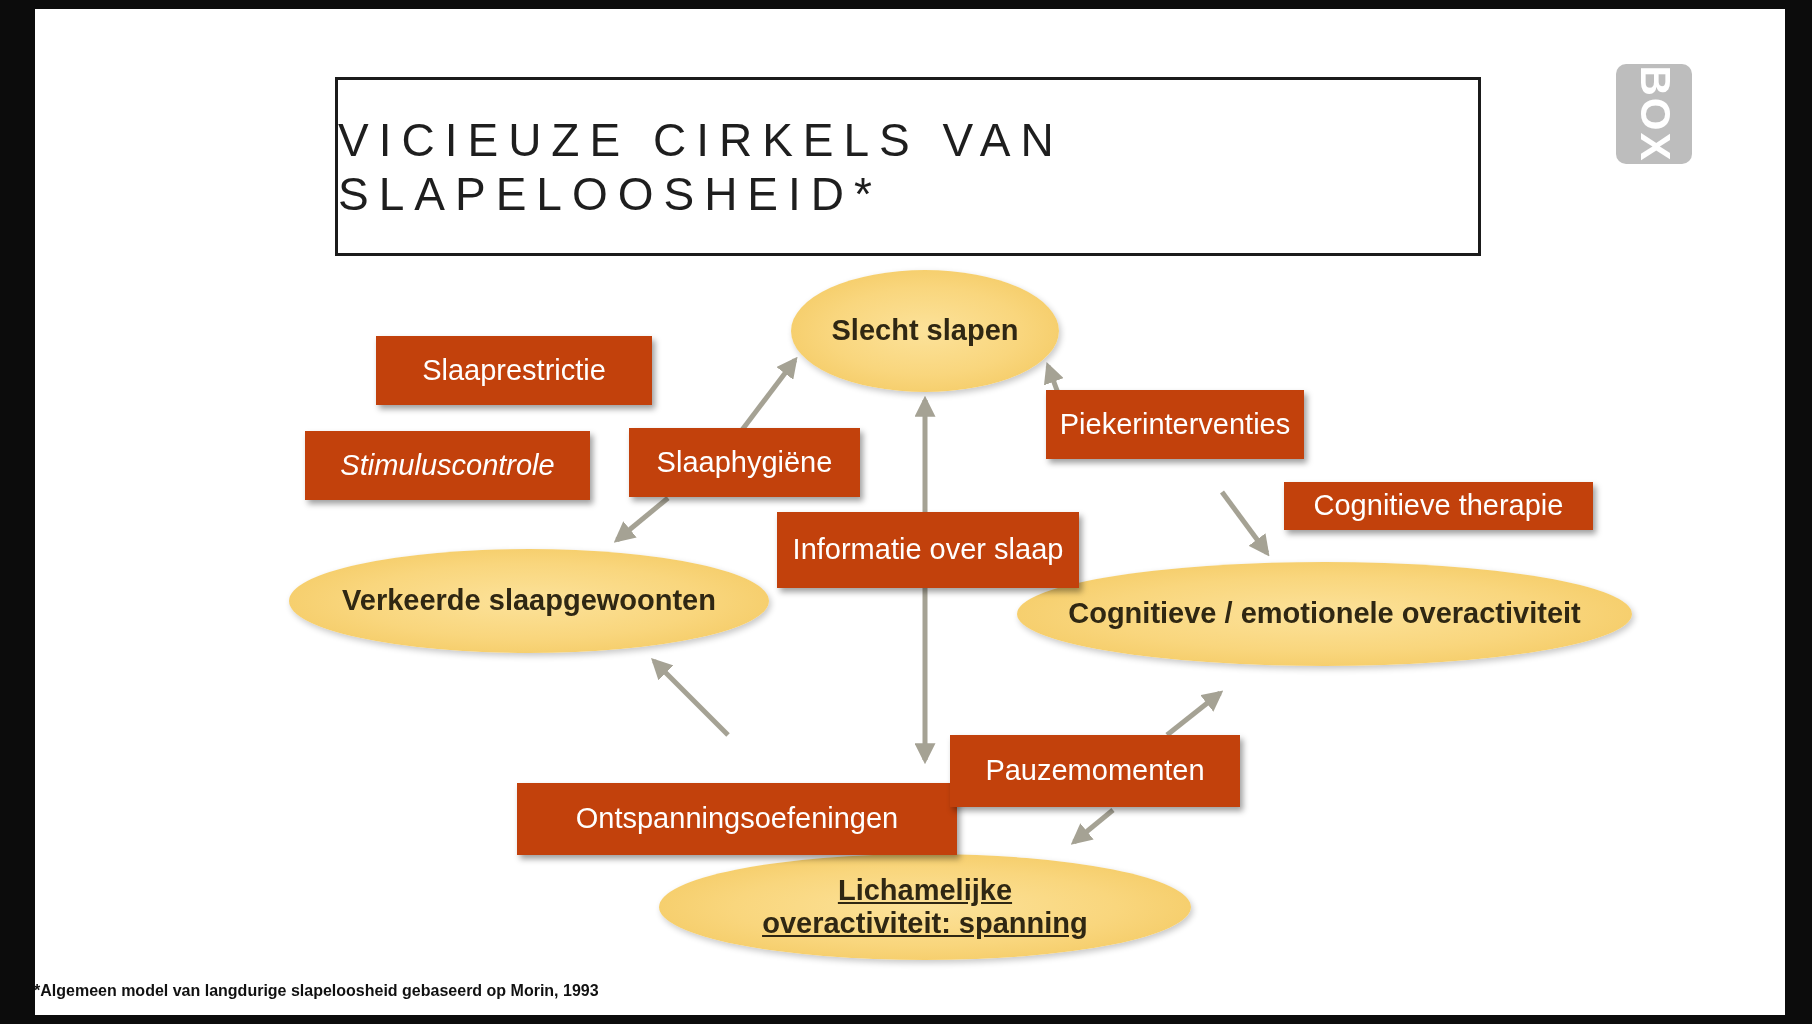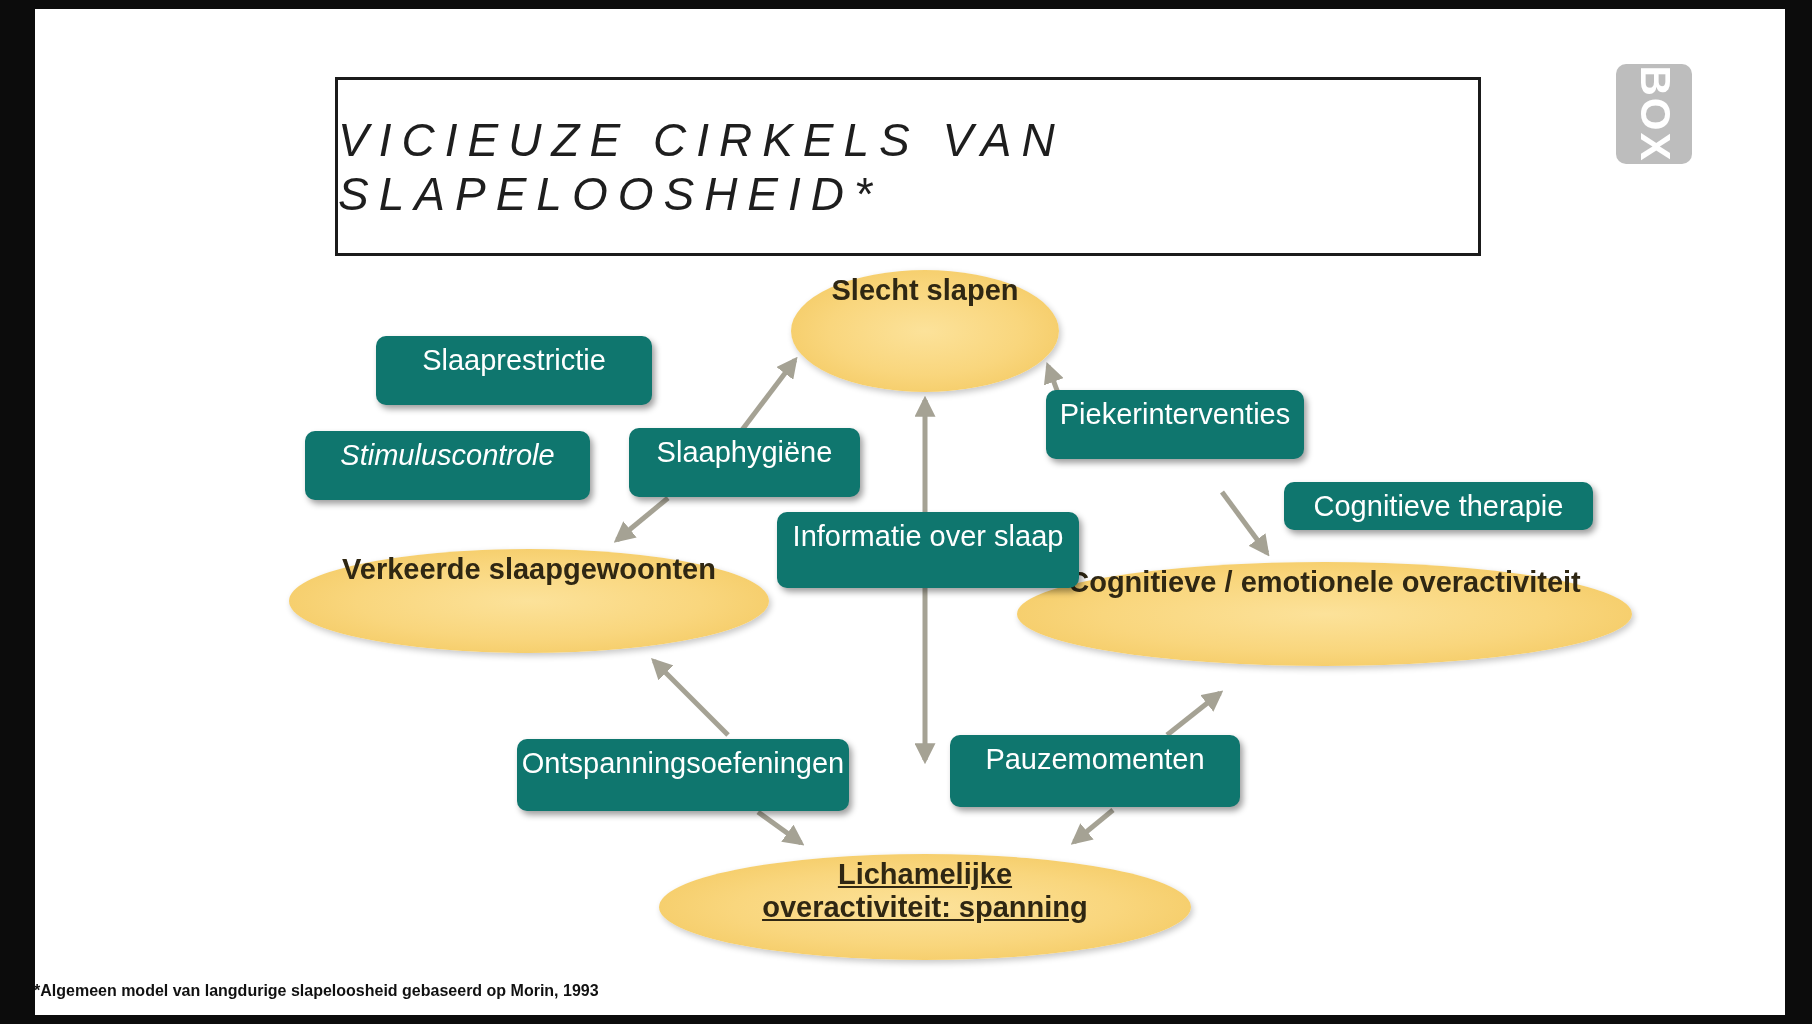--- a/index.html
+++ b/index.html
@@ -18,32 +18,32 @@
     z-index: 0;
   }
   .arrow-layer {
     position: absolute; left: 0; top: 0;
     width: 1812px; height: 1024px;
     z-index: 1;
     pointer-events: none;
   }
   .node {
     position: absolute;
-    display: flex; align-items: flex-start; justify-content: center;
+    display: flex; align-items: center; justify-content: center;
     text-align: center;
     z-index: 2;
     box-sizing: border-box;
     line-height: 1.15;
   }
   .box {
-    background: #0f766e;
+    background: #c2410c;
     color: #ffffff;
     font-size: 29px;
     font-weight: 500;
-    border-radius: 10px;
+    border-radius: 0;
     box-shadow: 3px 4px 6px rgba(0,0,0,0.38);
     padding: 8px 10px;
   }
   .ellipse {
     background: radial-gradient(closest-side, #fce29a 0%, #f9d67d 72%, #f6cf6e 100%);
     border-radius: 50%;
     color: #2f2713;
     font-size: 29px;
     font-weight: 600;
     box-shadow: 2px 3px 6px rgba(0,0,0,0.22);
@@ -57,21 +57,20 @@
     border: 3px solid #1b1b1b;
     display: flex; align-items: center; justify-content: center;
     z-index: 2;
     box-sizing: border-box;
   }
   .title-text {
     font-size: 46px;
     letter-spacing: 10px;
     color: #1e1e1e;
     font-weight: 400;
-    font-style: italic;
   }
   .logo {
     position: absolute;
     left: 1616px; top: 64px;
     width: 76px; height: 100px;
     background: #bdbdbd;
     border-radius: 10px;
     display: flex; align-items: center; justify-content: center;
     z-index: 3;
   }
@@ -94,21 +93,21 @@
   #n-slecht        { left: 791px;  top: 270px; width: 268px; height: 122px; }
   #n-verkeerde     { left: 289px;  top: 549px; width: 480px; height: 104px; }
   #n-overact       { left: 1017px; top: 562px; width: 615px; height: 104px; }
   #n-lichamelijke  { left: 659px;  top: 854px; width: 532px; height: 106px; }
   #n-slaaprestrictie { left: 376px;  top: 336px; width: 276px; height: 69px; }
   #n-stimulus        { left: 305px;  top: 431px; width: 285px; height: 69px; font-style: italic; }
   #n-slaaphygiene    { left: 629px;  top: 428px; width: 231px; height: 69px; }
   #n-pieker          { left: 1046px; top: 390px; width: 258px; height: 69px; }
   #n-cogtherapie     { left: 1284px; top: 482px; width: 309px; height: 48px; }
   #n-informatie      { left: 777px;  top: 512px; width: 302px; height: 76px; }
-  #n-ontspanning     { left: 517px;  top: 739px; width: 332px; height: 72px; }
+  #n-ontspanning     { left: 517px;  top: 783px; width: 440px; height: 72px; }
   #n-pauze           { left: 950px;  top: 735px; width: 290px; height: 72px; }
 </style>
 </head>
 <body>
 
 <div class="slide"></div>
 
 <svg class="arrow-layer" width="1812" height="1024" viewBox="0 0 1812 1024">
   <defs>
     <marker id="ah" viewBox="0 0 10 10" refX="8" refY="5" markerWidth="4.2" markerHeight="4.2" orient="auto-start-reverse">

